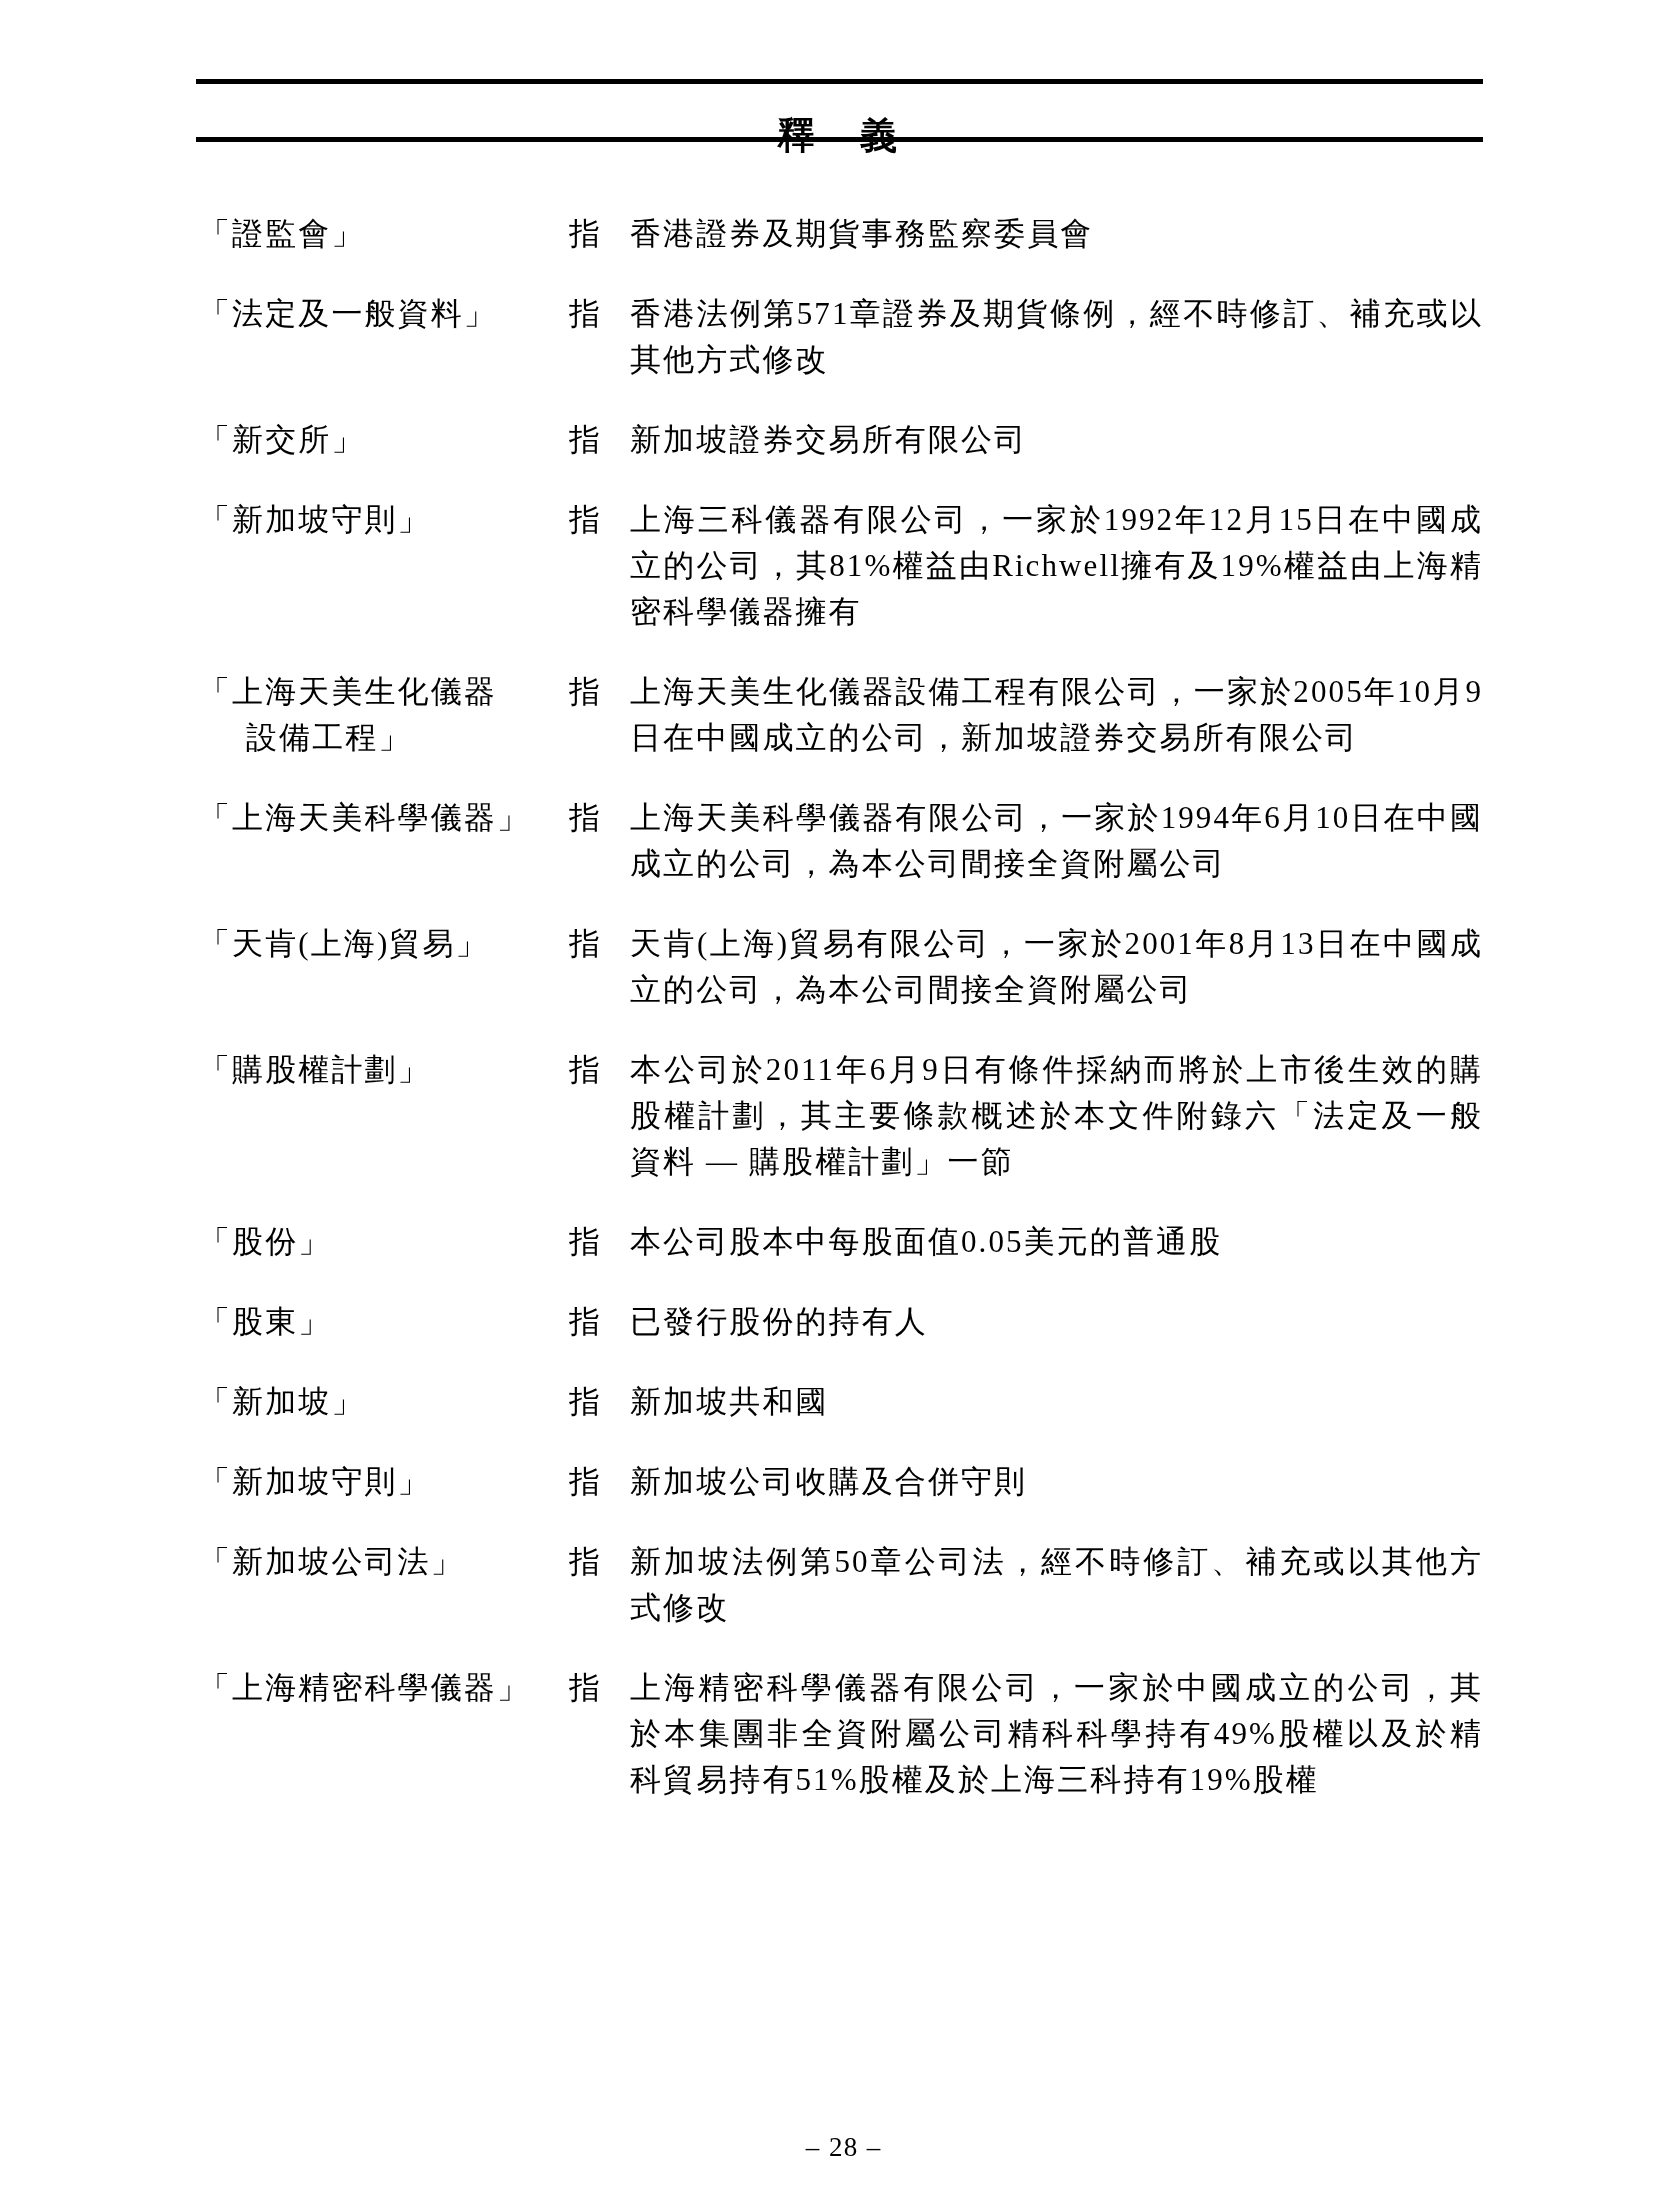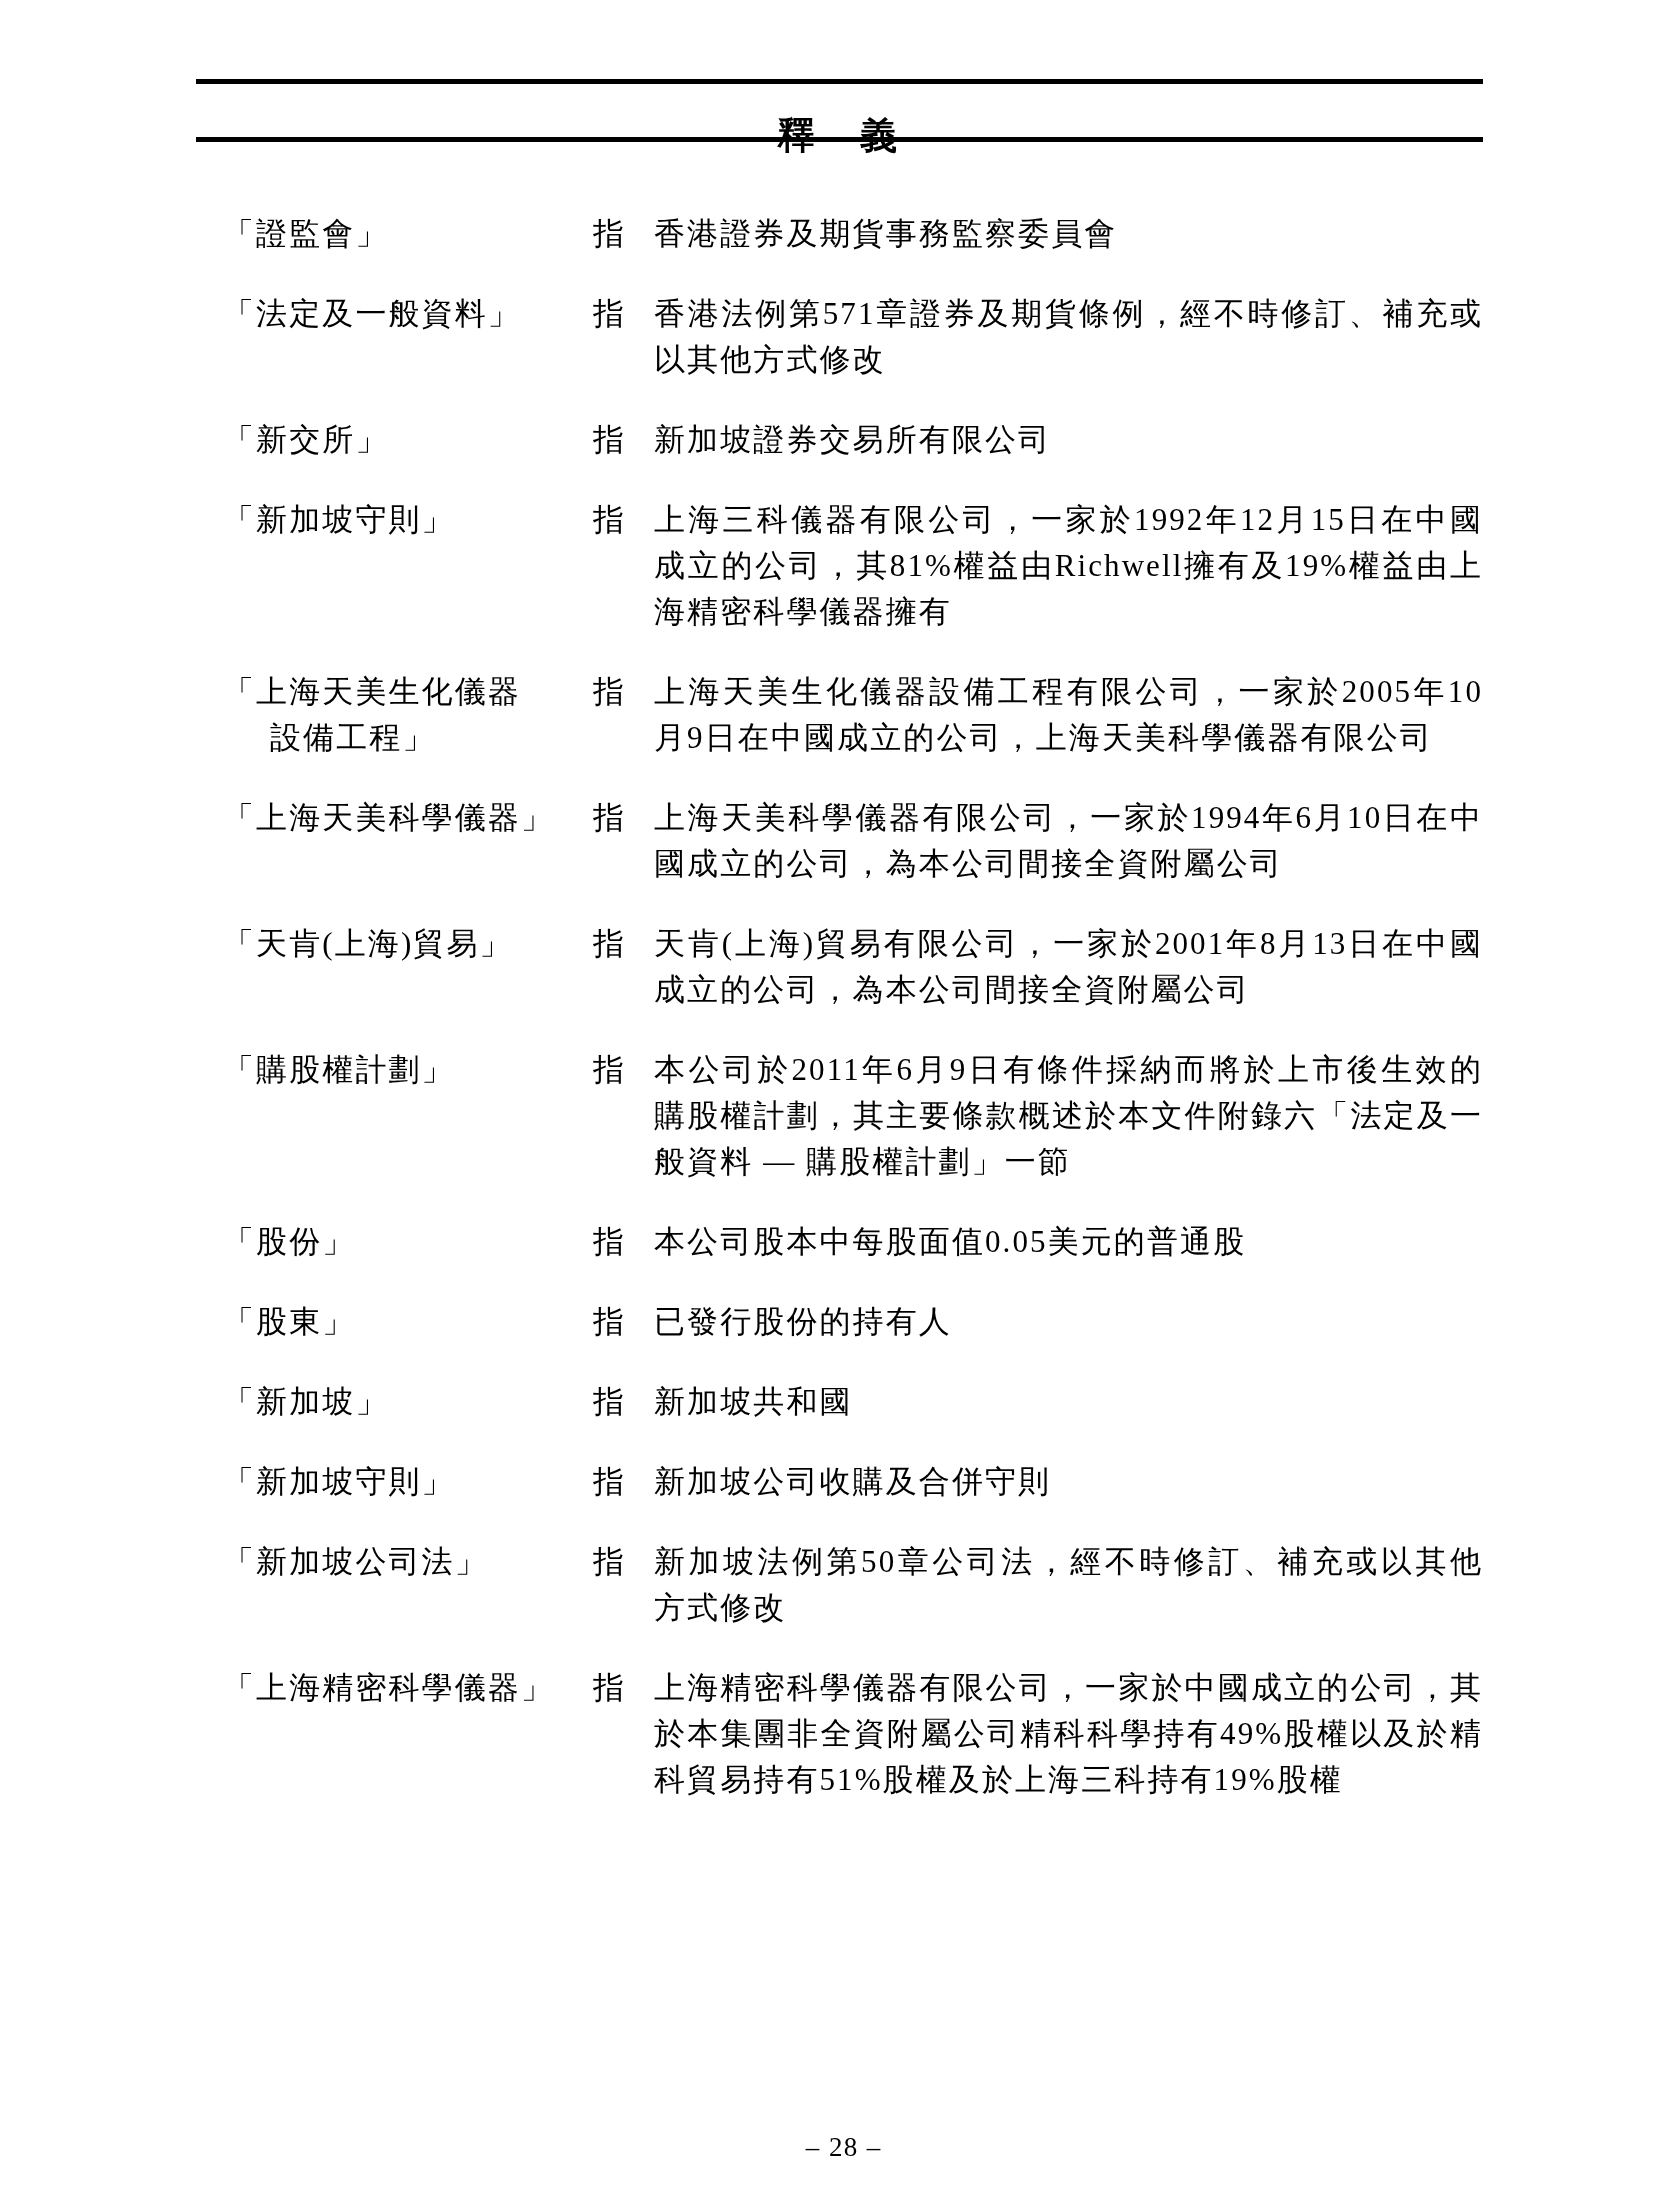--- a/index.html
+++ b/index.html
@@ -49,21 +49,20 @@
     flex-direction: column;
     gap: 34px;
     font-size: 31px;
     line-height: 46px;
     letter-spacing: 2.1px;
   }
   .entry {
     display: grid;
     grid-template-columns: 370px 61px 1fr;
     align-items: start;
-    margin-left: 24px;
   }
   .term       { white-space: nowrap; }
   .term-continuation { padding-left: 47px; }
   .pointer    { }
   .definition { text-align: justify; }
 
   
   .footer {
     position: absolute;
     left: 0;
@@ -117,21 +116,21 @@
       <div class="pointer">指</div>
       <div class="definition">上海三科儀器有限公司，一家於1992年12月15日在中國成立的公司，其81%權益由Richwell擁有及19%權益由上海精密科學儀器擁有</div>
     </div>
 
     <div class="entry">
       <div class="term">
           <div>「上海天美生化儀器</div>
           <div class="term-continuation">設備工程」</div>
         </div>
       <div class="pointer">指</div>
-      <div class="definition">上海天美生化儀器設備工程有限公司，一家於2005年10月9日在中國成立的公司，上海天美科學儀器有限公司</div>
+      <div class="definition">上海天美生化儀器設備工程有限公司，一家於2005年10月9日在中國成立的公司，新加坡證券交易所有限公司</div>
     </div>
 
     <div class="entry">
       <div class="term">
           <div>「上海天美科學儀器」</div>
         </div>
       <div class="pointer">指</div>
       <div class="definition">上海天美科學儀器有限公司，一家於1994年6月10日在中國成立的公司，為本公司間接全資附屬公司</div>
     </div>
 

